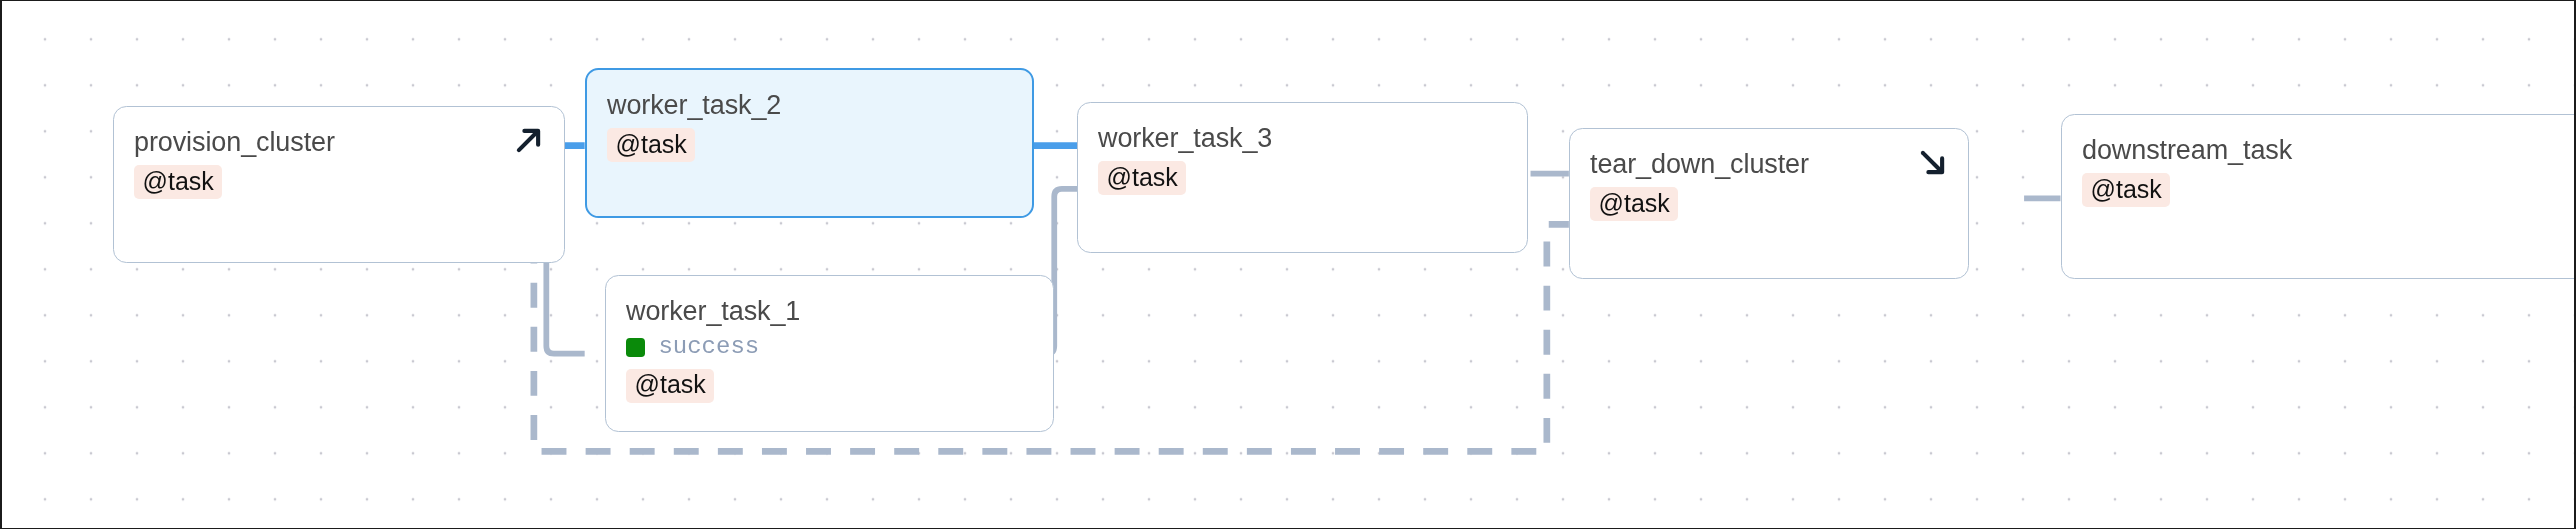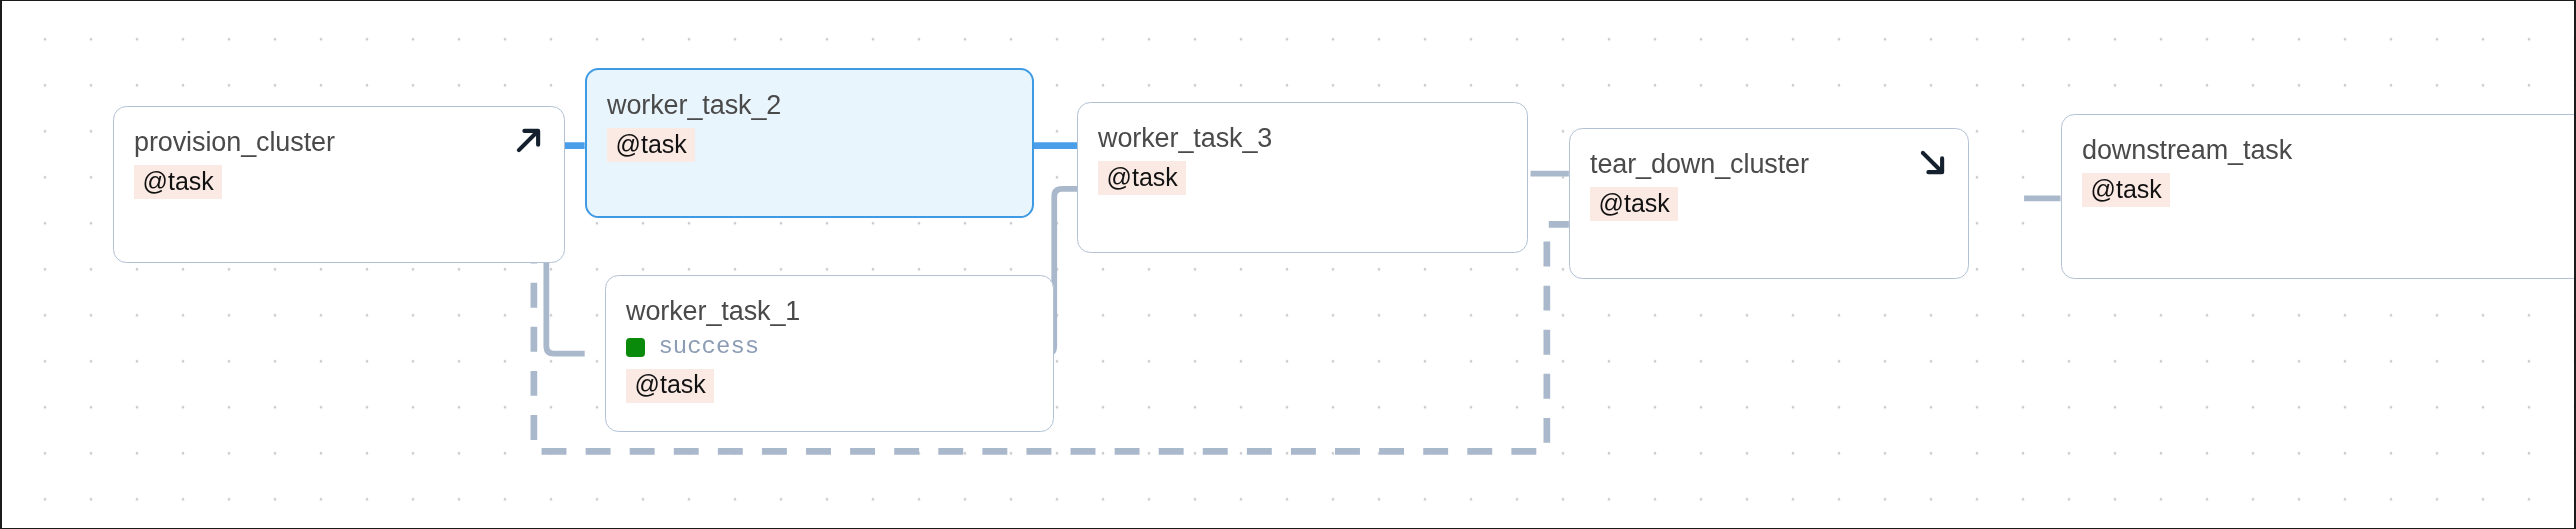--- a/index.html
+++ b/index.html
@@ -77,21 +77,21 @@
     font-size: 24px;
     color: #8c9cb5;
     line-height: 1;
     font-family: Liberation Mono, monospace;
   }
 
   .task-badge {
     display: inline-block;
     margin-top: 8.6px;
     padding: 1.9px 8.6px 3.8px 8.6px;
-    border-radius: 0;
+    border-radius: 5px;
     background: #fbe9e3;
     color: #111111;
     font-size: 25px;
     line-height: 1.15;
     font-weight: 400;
   }
 
   .corner-icon {
     position: absolute;
     top: 17px;

